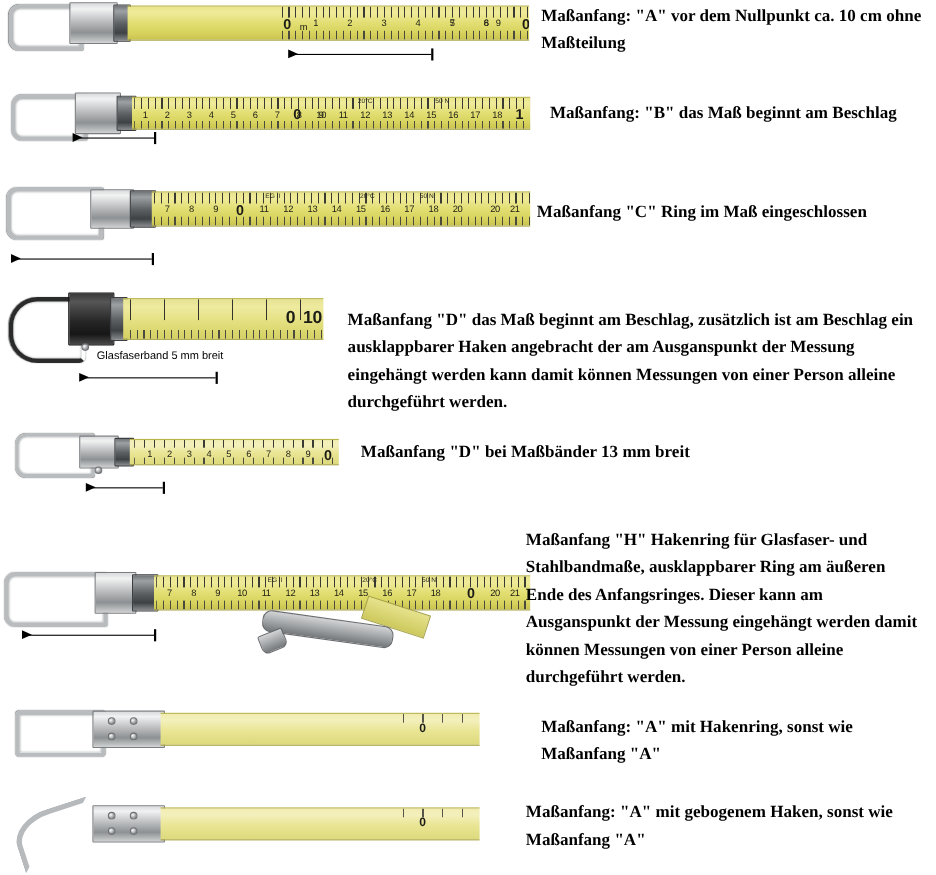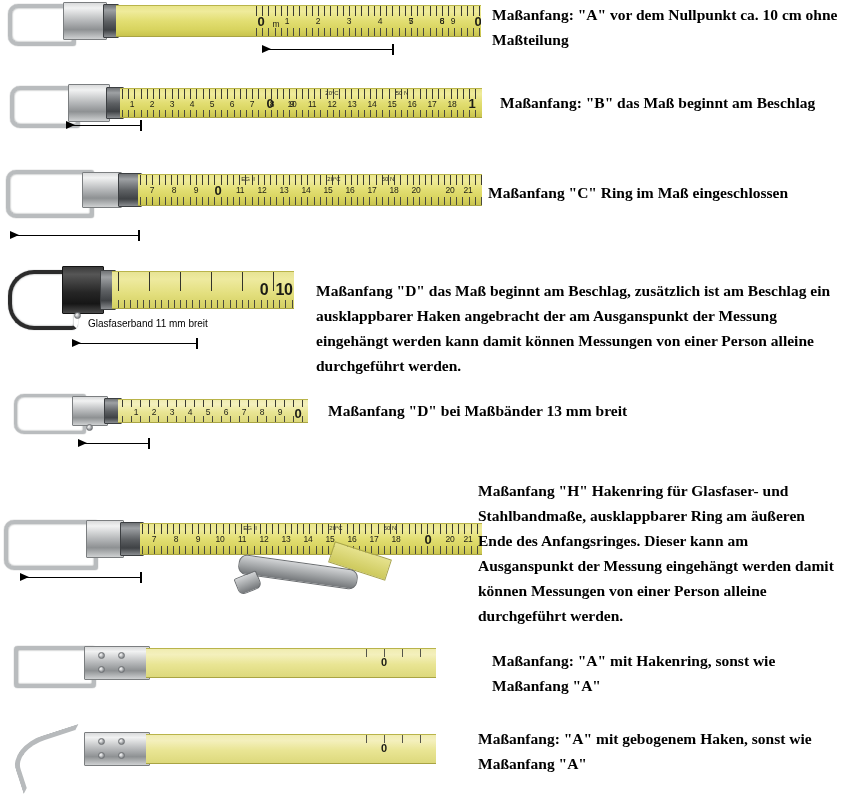--- a/index.html
+++ b/index.html
@@ -280,21 +280,21 @@
   <div class="ring hook" style="left:8px;top:8px;width:62px;height:52px;"></div>
   <div class="ferrule black" style="left:62px;top:4px;width:40px;height:46px;"></div>
   <div class="ferrule dark" style="left:100px;top:8px;width:14px;height:38px;"></div>
   <div class="rivet" style="left:74px;top:50px;"></div>
   <div class="band glass" style="left:112px;top:9px;width:182px;height:36px;">
     <div class="ticks-mid" style="left:6px;"></div>
     <div class="ticks-top" style="left:6px;height:22%;"></div>
     <span class="num big" style="left:152px;font-size:16px;">0</span>
     <span class="num big" style="left:172px;font-size:16px;">10</span>
   </div>
-  <div class="smalltext" style="left:88px;top:56px;">Glasfaserband 11 mm breit</div>
+  <div class="smalltext" style="left:88px;top:56px;">Glasfaserband 5 mm breit</div>
   <div class="arrow-cap" style="left:196px;top:76px;"></div>
   <div class="arrow-line" style="left:78px;top:80.5px;width:118px;"></div>
   <div class="arrow-head" style="left:72px;top:76.5px;transform:rotate(180deg);"></div>
   <div class="caption" style="left:316px;top:16px;width:524px;">Maßanfang "D" das Maß beginnt am Beschlag, zusätzlich ist am Beschlag ein ausklappbarer Haken angebracht der am Ausganspunkt der Messung eingehängt werden kann damit können Messungen von einer Person alleine durchgeführt werden.</div>
 </div>
 
 <div class="row" style="top:386px;height:80px;">
   <div class="ring thin" style="left:14px;top:8px;width:66px;height:34px;"></div>
   <div class="ferrule" style="left:72px;top:10px;width:34px;height:28px;"></div>
   <div class="ferrule dark" style="left:104px;top:12px;width:16px;height:24px;"></div>

